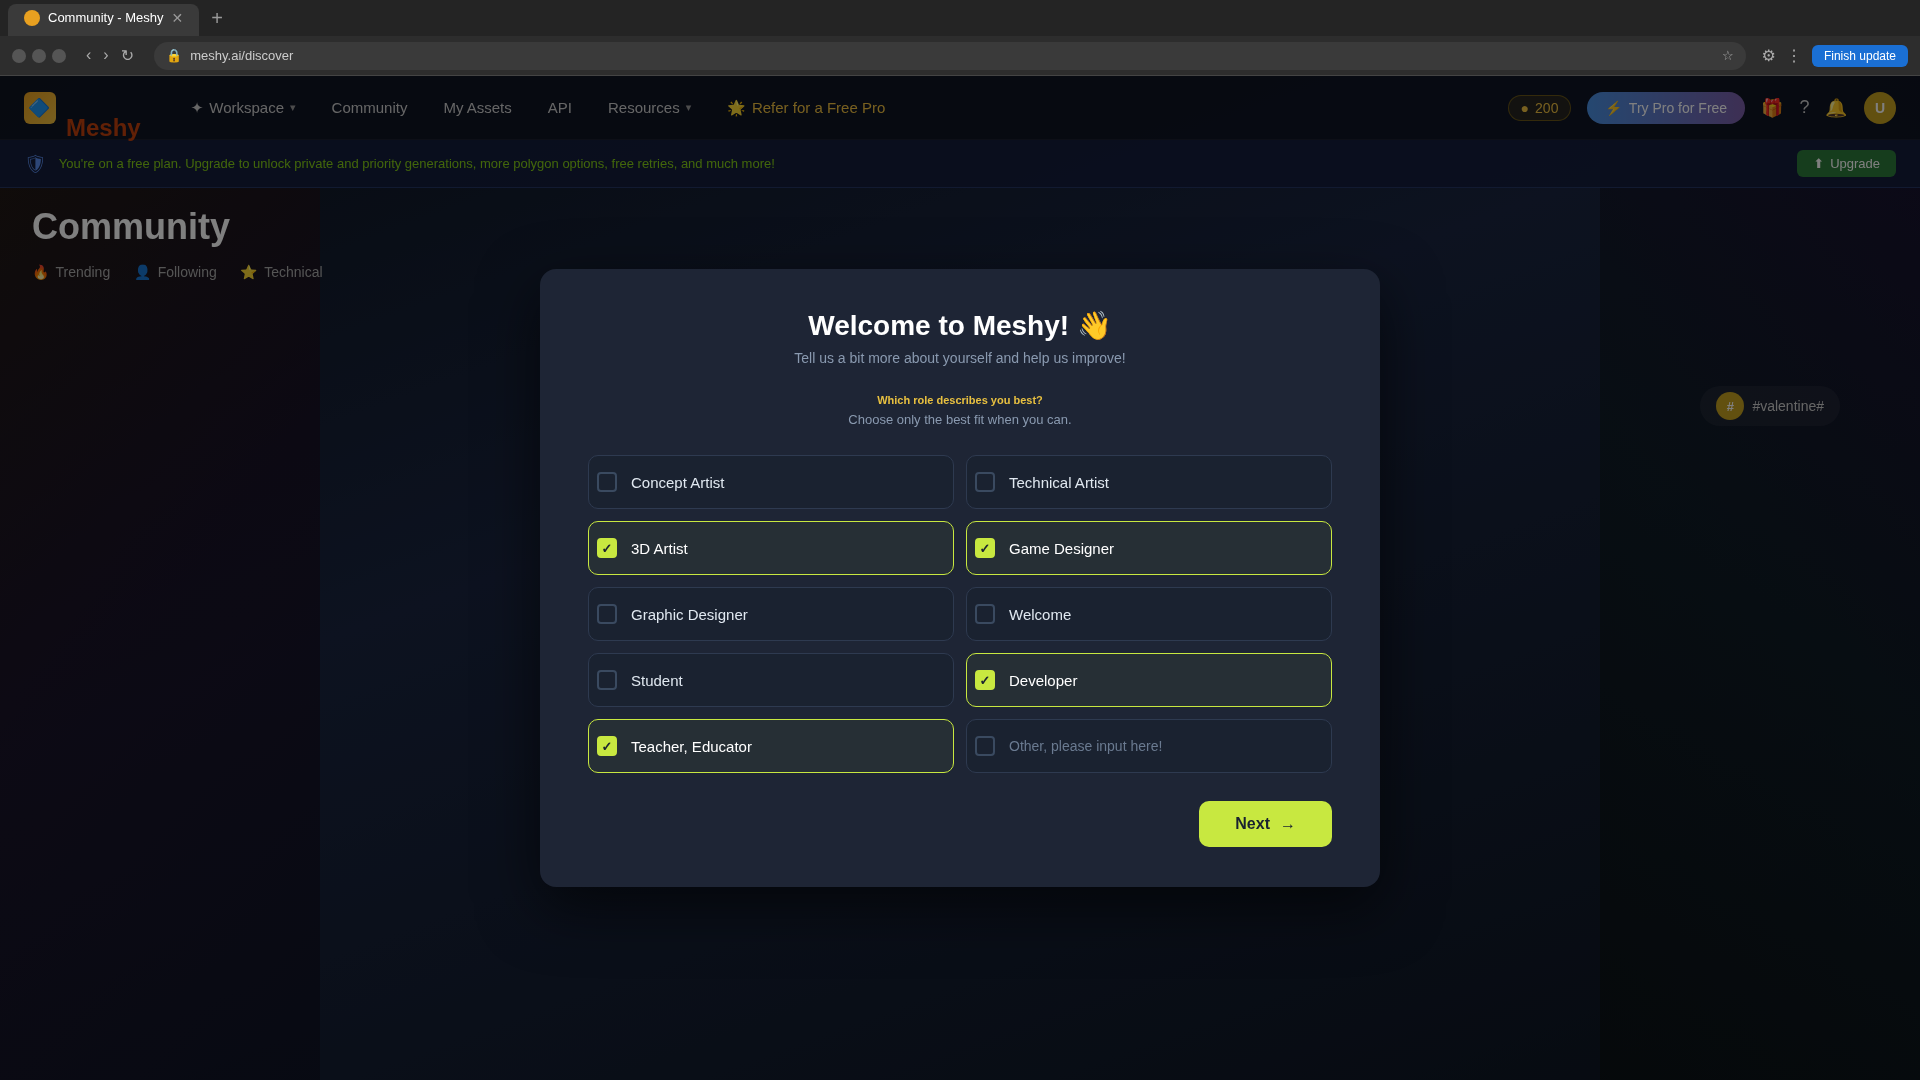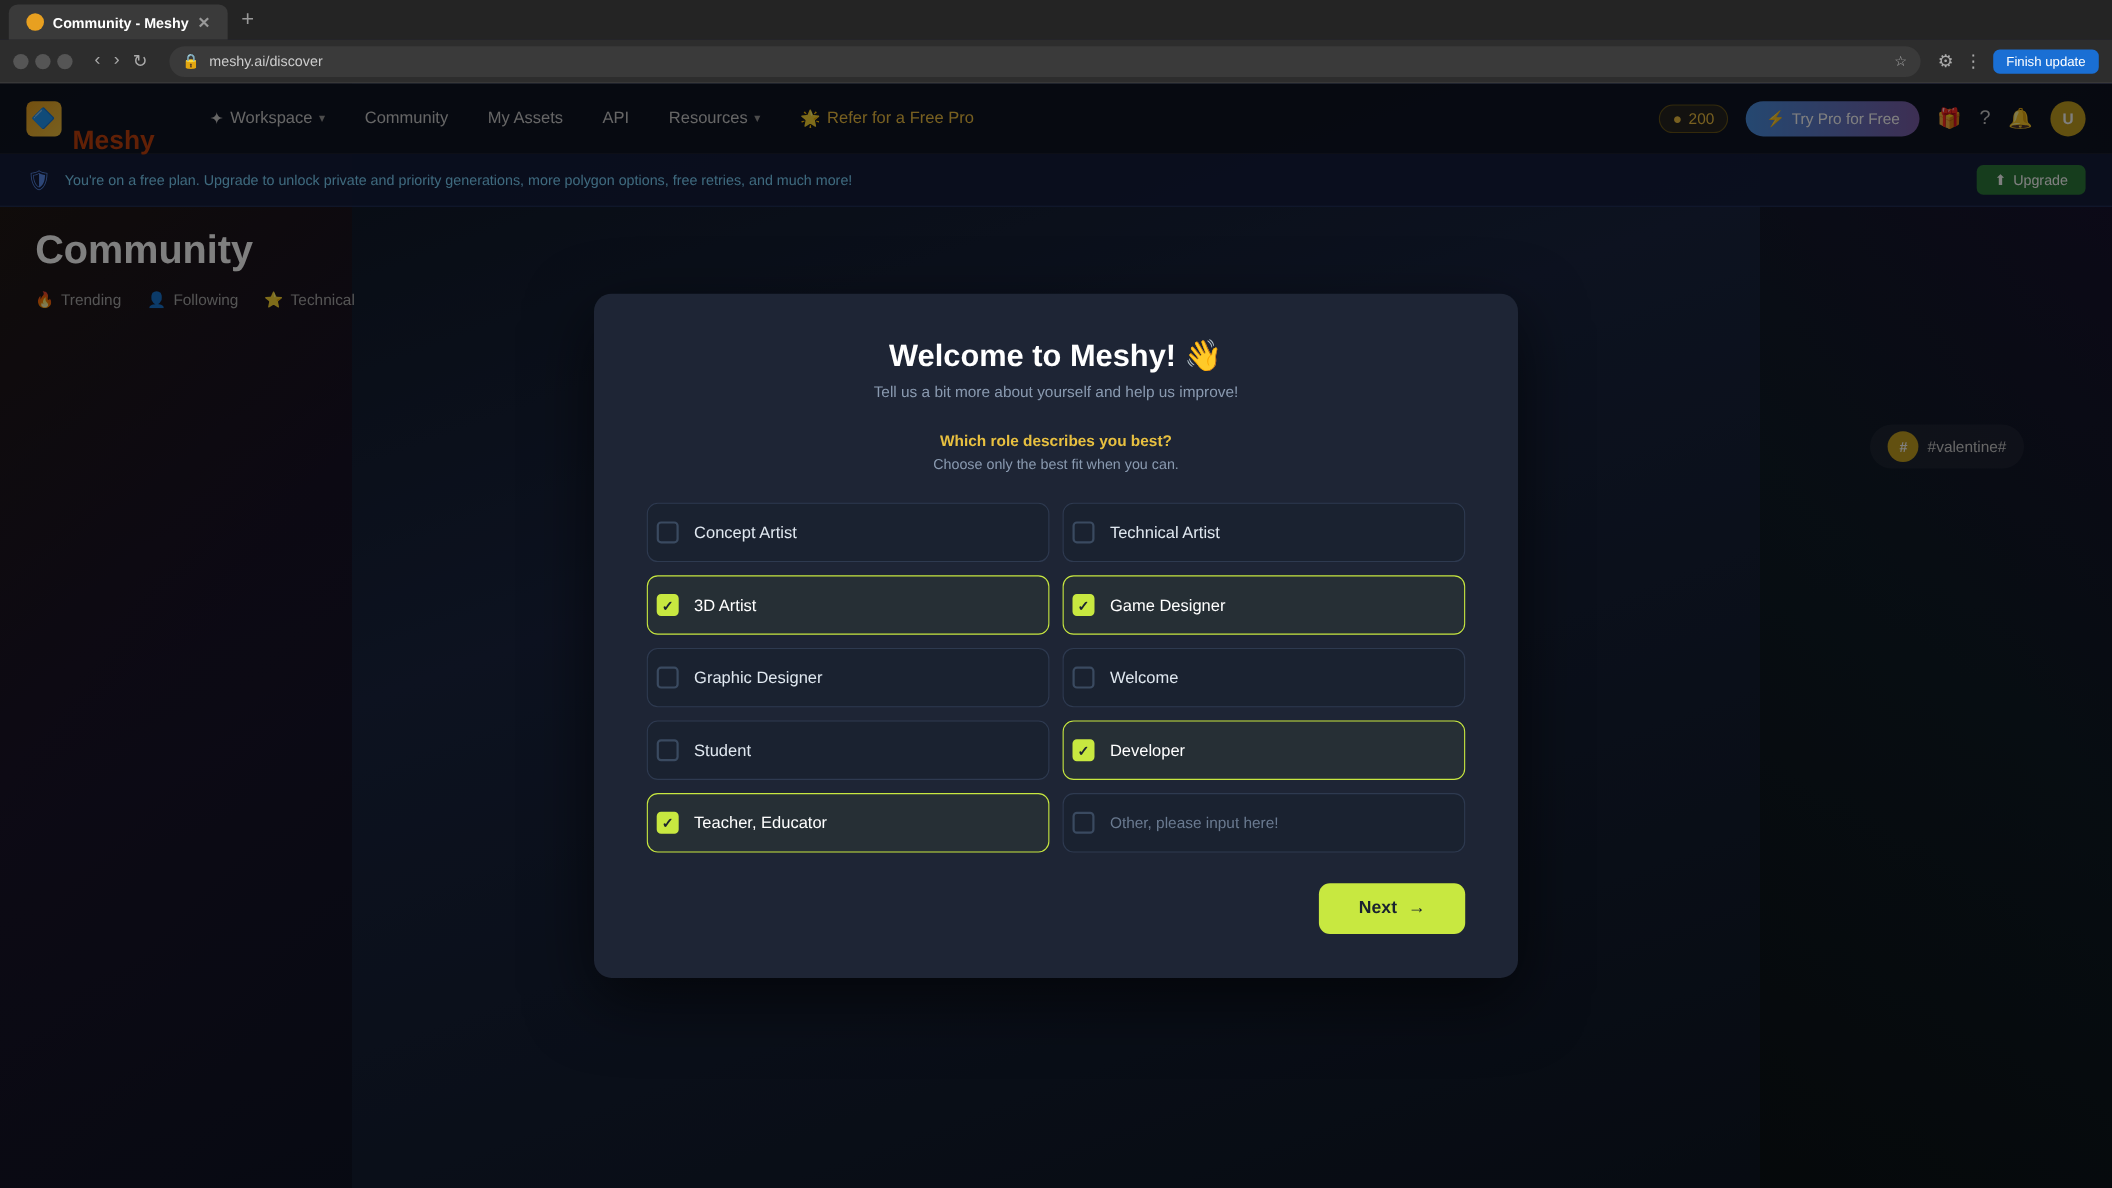--- a/index.html
+++ b/index.html
@@ -63,24 +63,22 @@
       padding: 0 8px;
       gap: 4px;
     }
     .tab {
       background: #2d2d2d;
       border-radius: 8px 8px 0 0;
       padding: 6px 16px;
       font-size: 13px;
       color: #ccc;
       display: flex;
-      align-items: center;
       gap: 8px;
       height: 32px;
-      font-weight: bold;
     }
     .tab.active {
       background: #3a3a3a;
       color: #fff;
     }
     .tab-favicon {
       width: 16px; height: 16px;
       background: #e8a020;
       border-radius: 50%;
       display: inline-block;
@@ -224,21 +222,21 @@
       top: 64px; left: 0; right: 0;
       background: rgba(20, 30, 60, 0.95);
       border-bottom: 1px solid rgba(100, 150, 255, 0.2);
       padding: 10px 24px;
       display: flex;
       align-items: center;
       gap: 12px;
       z-index: 9;
     }
     .banner-icon { color: #5b8def; font-size: 18px; }
-    .banner-text { color: #7dd3fc; font-size: 13px; flex: 1; }
+    .banner-text { color: #84cc16; font-size: 13px; flex: 1; }
     .upgrade-btn {
       background: #2d7a3a;
       color: #fff;
       border: none;
       border-radius: 6px;
       padding: 6px 16px;
       font-size: 13px;
       cursor: pointer;
       display: flex; align-items: center; gap: 6px;
     }
@@ -299,21 +297,21 @@
     }
     .dialog-subtitle {
       text-align: center;
       color: #8a9ab0;
       font-size: 14px;
       margin-bottom: 28px;
     }
     .dialog-question {
       text-align: center;
       color: #e8c040;
-      font-size: 14px;
+      font-size: 11px;
       font-weight: 600;
       margin-bottom: 6px;
     }
     .dialog-hint {
       text-align: center;
       color: #8a9ab0;
       font-size: 13px;
       margin-bottom: 28px;
     }
     .options-grid {

